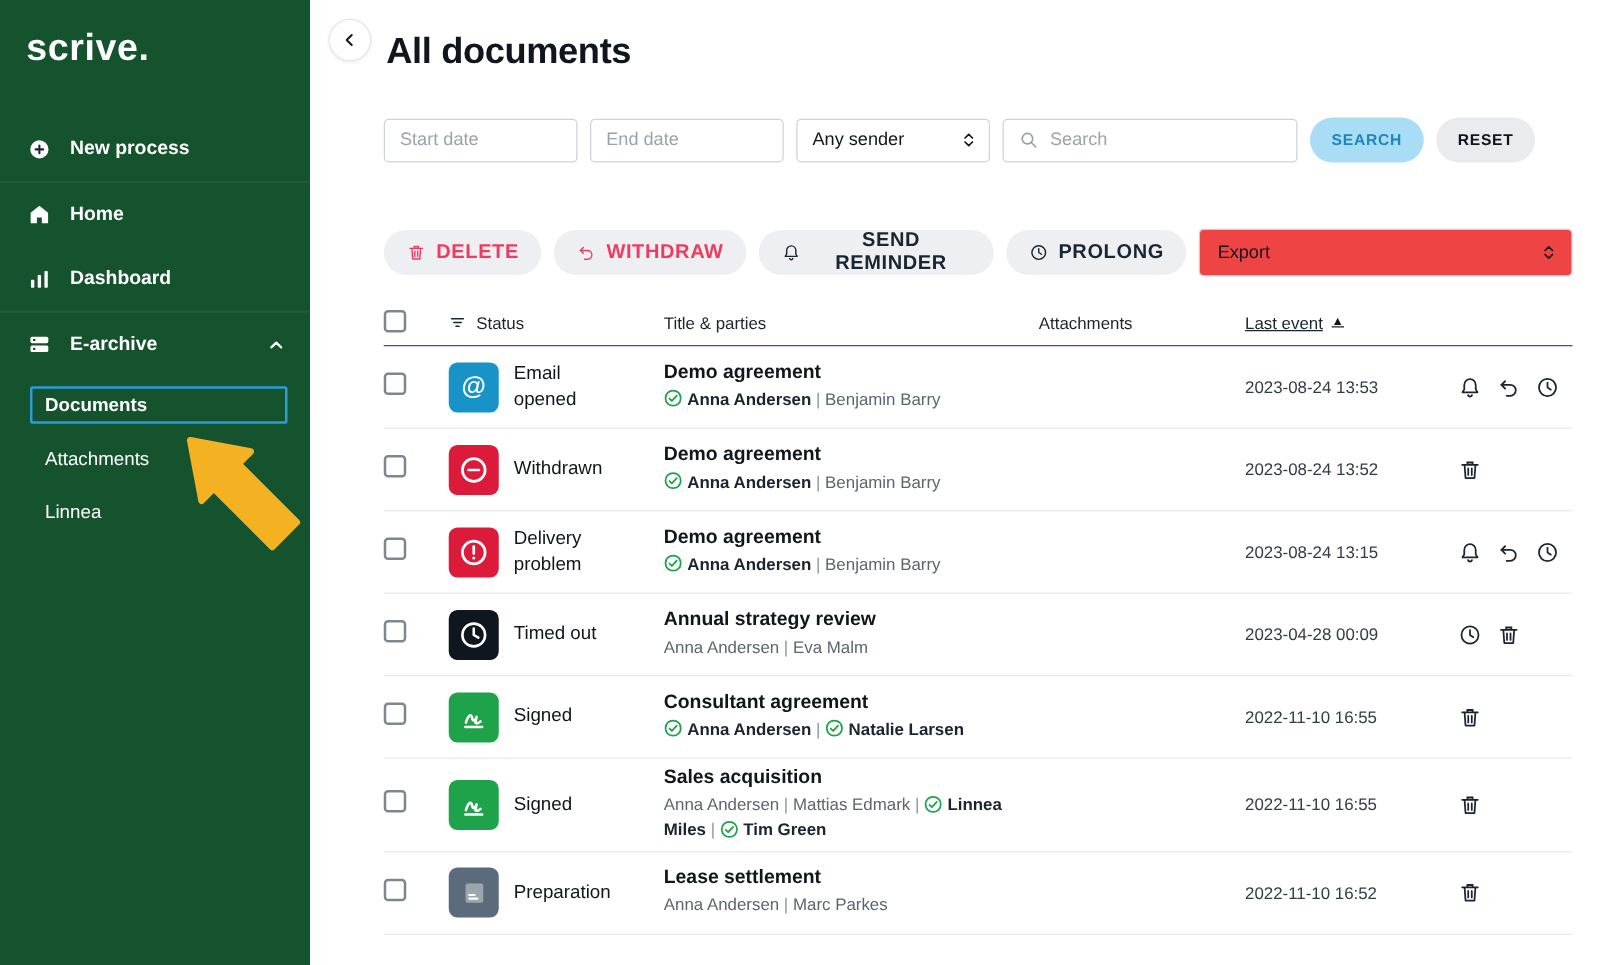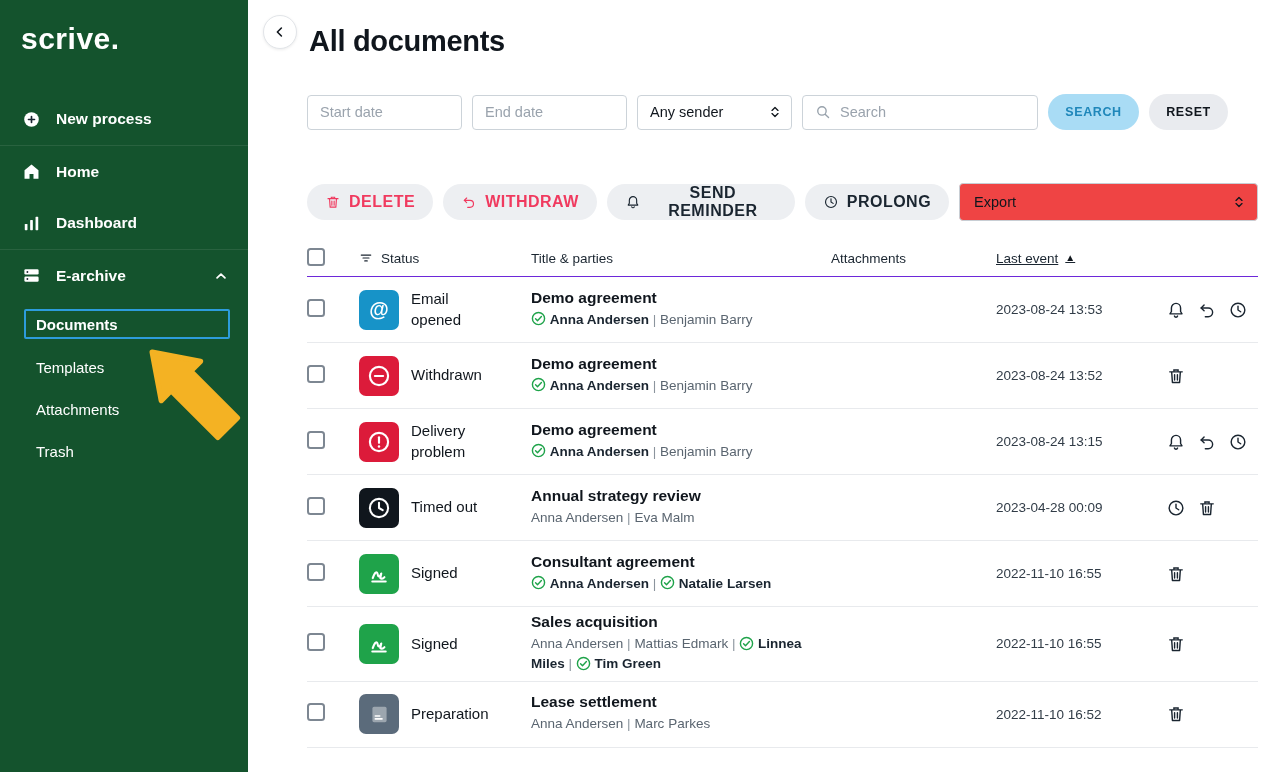--- a/index.html
+++ b/index.html
@@ -140,27 +140,24 @@
               <path d="m3.5 10.2 4.5-4.4 4.5 4.4" stroke-linecap="round" stroke-linejoin="round"></path>
             </svg>
           </span>
       </div>
 
       <div class="subnav">
         <div class="subnav-item selected">
           <span>Documents</span>
         </div>
         <div class="subnav-item">
-          <span>Templates</span>
+          <span>Attachments</span>
         </div>
         <div class="subnav-item">
-          <span>Attachments</span>
-        </div>
-        <div class="subnav-item">
-          <span>Trash</span>
+          <span>Linnea</span>
         </div>
       </div>
     </nav>
 
     <svg class="annotation-arrow" viewBox="0 0 105 105">
       <polygon points="18,18 63.3,26.5 54.1,35.7 97.9,79.5 79.5,97.9 35.7,54.1 26.5,63.3" fill="#f4b223" stroke="#f4b223" stroke-width="5" stroke-linejoin="round"></polygon>
     </svg>
   </aside>
 
   <main class="main">

